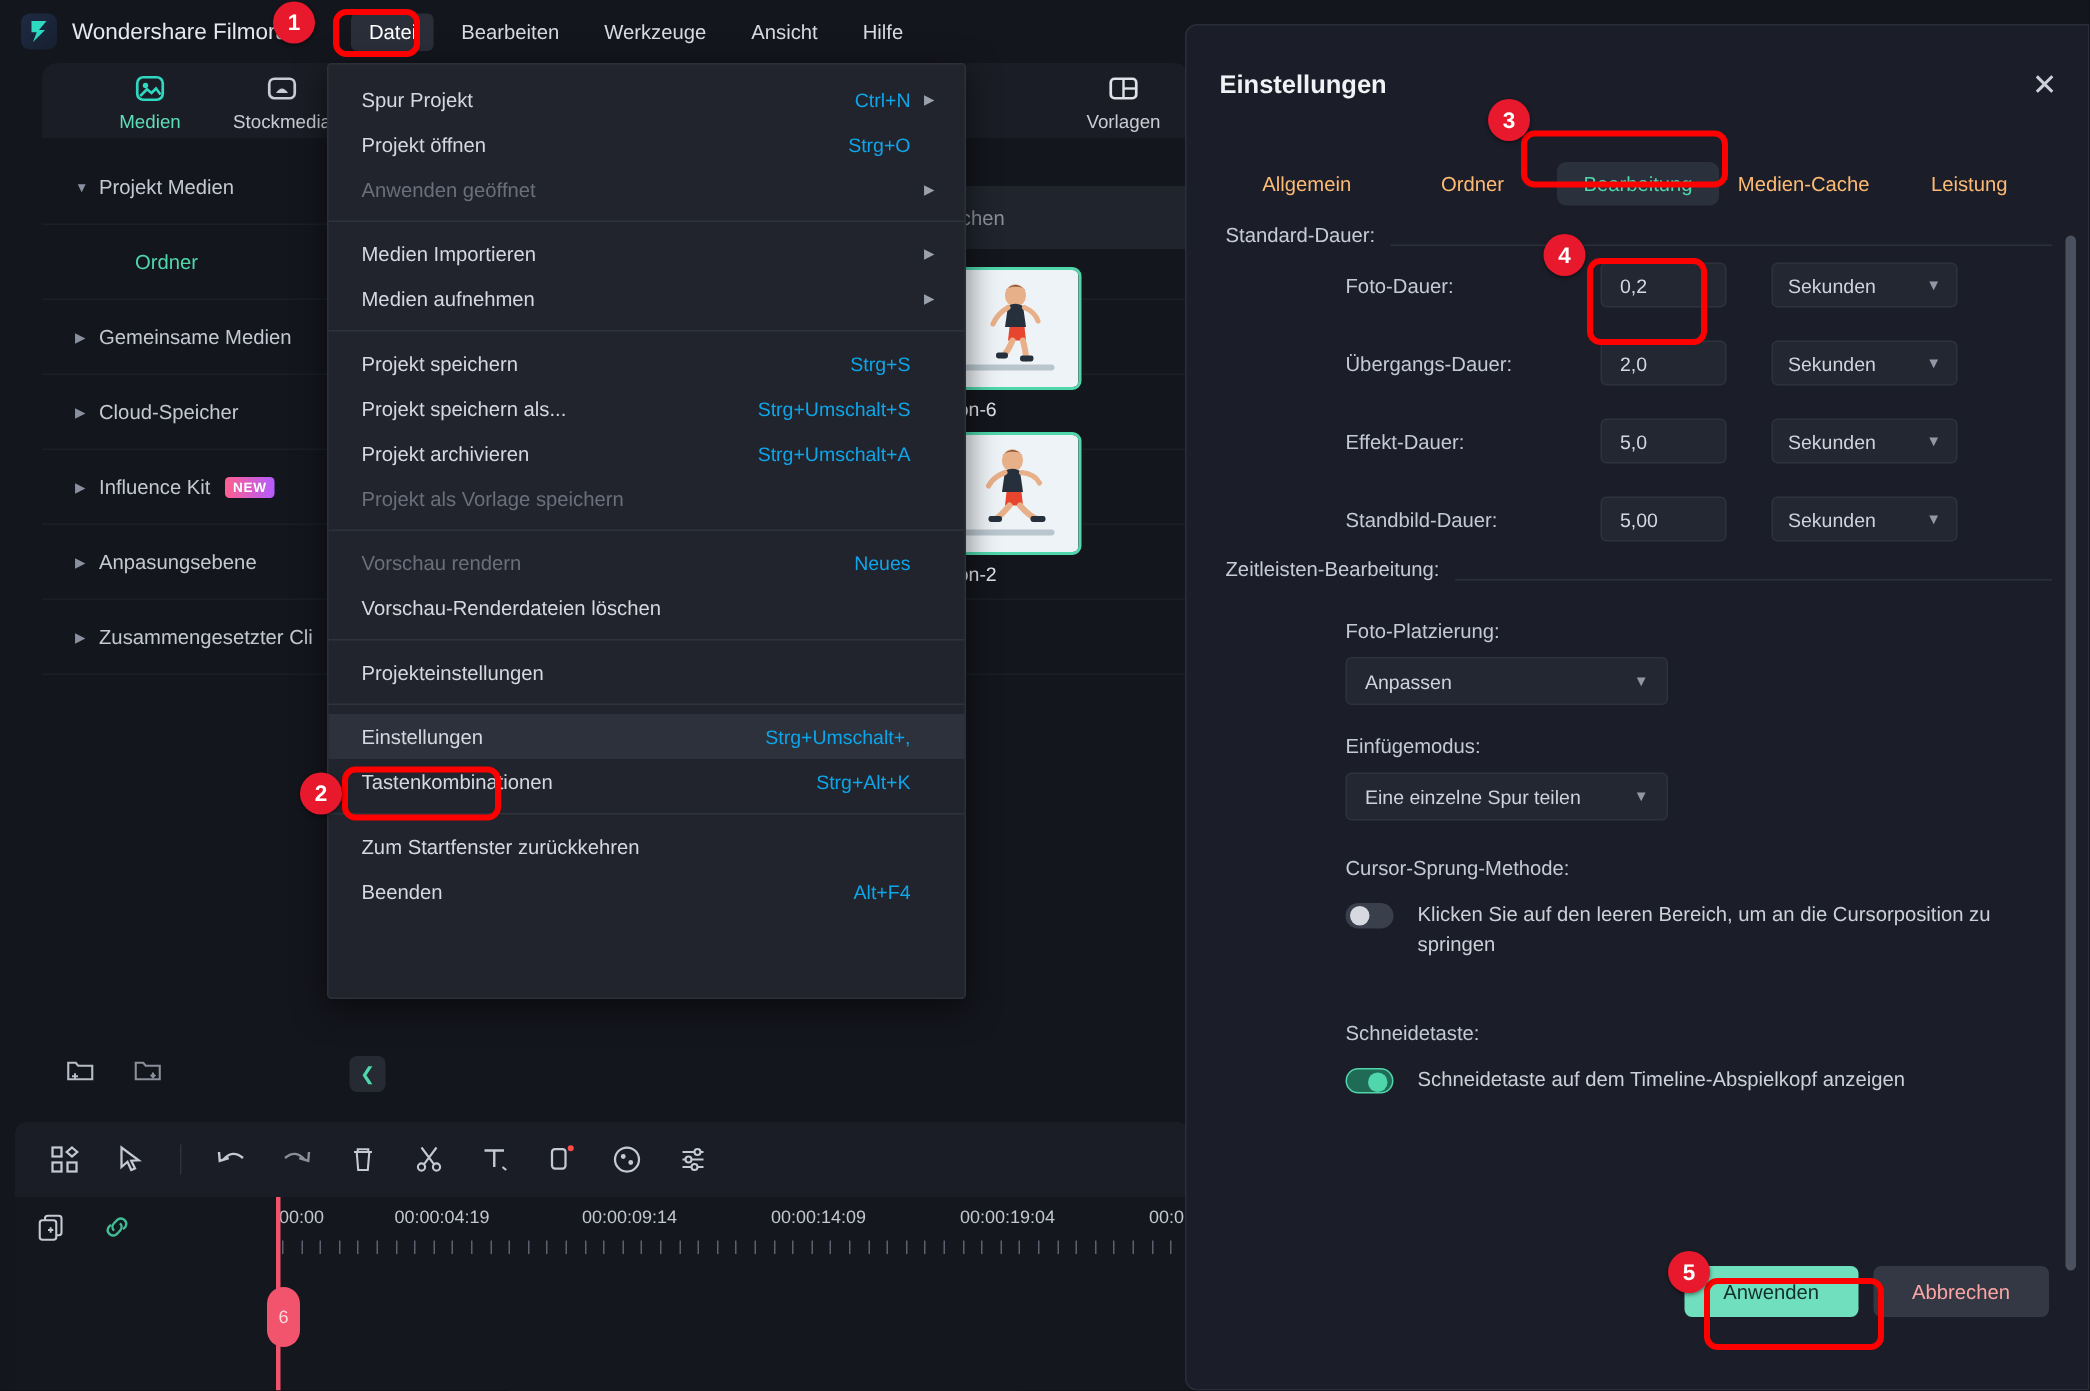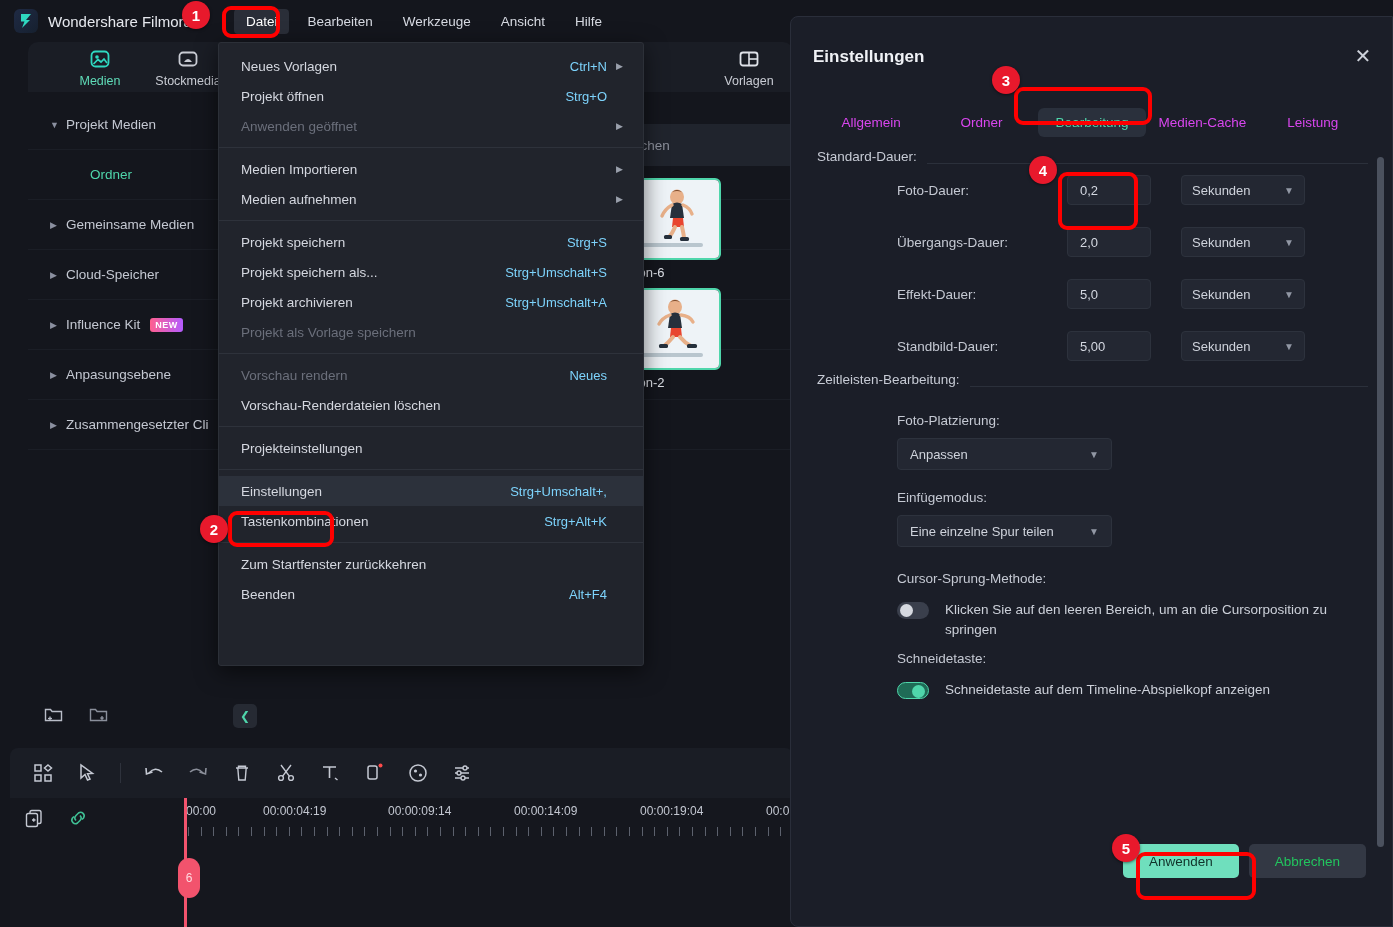--- a/index.html
+++ b/index.html
@@ -108,21 +108,21 @@
     background: #21242c; border: 1px solid #2c3038; border-radius: 3px;
     box-shadow: 0 6px 22px rgba(0,0,0,.55); z-index: 30;
   }
   .dd-item {
     display: flex; align-items: center; height: 30px; padding: 0 20px 0 22px;
     color: #d5d8e0; font-size: 13.5px; cursor: default; position: relative;
   }
   .dd-item.disabled { color: #6b6f7b; }
   .dd-item.hl { background: #2c313b; }
   .dd-label { flex: 1; white-space: nowrap; }
-  .dd-key { color: #7dd3fc; font-size: 13px; margin-left: 24px; white-space: nowrap; text-align: right; }
+  .dd-key { color: #0ea5e9; font-size: 13px; margin-left: 24px; white-space: nowrap; text-align: right; }
   .dd-arrow { width: 16px; text-align: right; color: #9aa0ac; font-size: 9px; }
   .dd-sep { height: 1px; background: #2e323b; margin: 6px 0; }
   .dd-pad { height: 8px; }
 
   
   .tl-toolbar {
     position: absolute; left: 10px; top: 748px; width: 783px; height: 50px;
     background: #1a1d25; display: flex; align-items: center; gap: 22px;
     padding-left: 22px; border-radius: 8px 8px 0 0;
   }
@@ -155,21 +155,21 @@
   .dlg-title { position: absolute; left: 22px; top: 30px; color: #f0f2f6; font-size: 17px; font-weight: bold; }
   .dlg-close {
     position: absolute; right: 16px; top: 26px; width: 26px; height: 26px;
     color: #cdd1da; font-size: 20px; display: flex; align-items: center; justify-content: center;
   }
   .dlg-tabs {
     position: absolute; left: 26px; top: 88px; width: 550px; height: 34px;
     display: flex; align-items: center; gap: 2px;
   }
   .dlg-tab {
-    flex: 1; text-align: center; color: #d946ef; font-size: 13.5px;
+    flex: 1; text-align: center; color: #fdba74; font-size: 13.5px;
     padding: 7px 0; border-radius: 6px; white-space: nowrap;
   }
   .dlg-tab.active { background: #2a303c; color: #4fd6ab; }
 
   .dlg-body { position: absolute; left: 0; top: 132px; width: 603px; height: 700px; }
 
   .section-head { display: flex; align-items: flex-end; margin: 0 26px 0 26px; }
   .section-head .t { color: #c7cbd5; font-size: 13.5px; white-space: nowrap; }
   .section-head .ln { flex: 1; height: 1px; background: #2b303b; margin-left: 10px; }
 
@@ -212,21 +212,21 @@
 
   .dlg-scroll {
     position: absolute; right: 8px; top: 140px; width: 7px; height: 690px;
     background: #4b515e; border-radius: 4px;
   }
 
   .dlg-footer { position: absolute; right: 26px; bottom: 48px; display: flex; gap: 10px; }
   .btn { height: 34px; border-radius: 5px; font-size: 13.5px;
          display: flex; align-items: center; justify-content: center; padding: 0 26px; }
   .btn-primary { background: #6fdfbd; color: #10322a; }
-  .btn-secondary { background: #333844; color: #22c55e; }
+  .btn-secondary { background: #333844; color: #fca5a5; }
 
   
   .hl-box {
     position: absolute; border: 4px solid #ff0000; border-radius: 9px;
     pointer-events: none; z-index: 60;
   }
   .step-badge {
     position: absolute; width: 28px; height: 28px; border-radius: 50%;
     background: #e8192c; color: #fff; font-size: 15px; font-weight: bold;
     display: flex; align-items: center; justify-content: center; z-index: 61;
@@ -387,21 +387,21 @@
         </div>
       </div>
       <div class="media-name">stop-motion-2</div>
     </div>
   </div>
 
   <div class="dropdown">
     <div class="dd-pad"></div>
 
     <div class="dd-item">
-      <span class="dd-label">Neues Vorlagen</span>
+      <span class="dd-label">Spur Projekt</span>
       <span class="dd-key">Ctrl+N</span>
       <span class="dd-arrow">▶</span>
     </div>
     <div class="dd-item">
       <span class="dd-label">Projekt öffnen</span>
       <span class="dd-key">Strg+O</span>
       <span class="dd-arrow"></span>
     </div>
     <div class="dd-item disabled">
       <span class="dd-label">Anwenden geöffnet</span>
@@ -723,21 +723,21 @@
       <div class="fld" style="margin-top:24px">
         <div class="fld-label">Cursor-Sprung-Methode:</div>
       </div>
       <div class="toggle-row">
         <span class="switch">
             <span class="knob"></span>
           </span>
         <span class="toggle-text">Klicken Sie auf den leeren Bereich, um an die Cursorposition zu springen</span>
       </div>
 
-      <div class="fld" style="margin-top:12px">
+      <div class="fld" style="margin-top:42px">
         <div class="fld-label">Schneidetaste:</div>
       </div>
       <div class="toggle-row">
         <span class="switch on">
             <span class="knob"></span>
           </span>
         <span class="toggle-text">Schneidetaste auf dem Timeline-Abspielkopf anzeigen</span>
       </div>
     </div>
 

